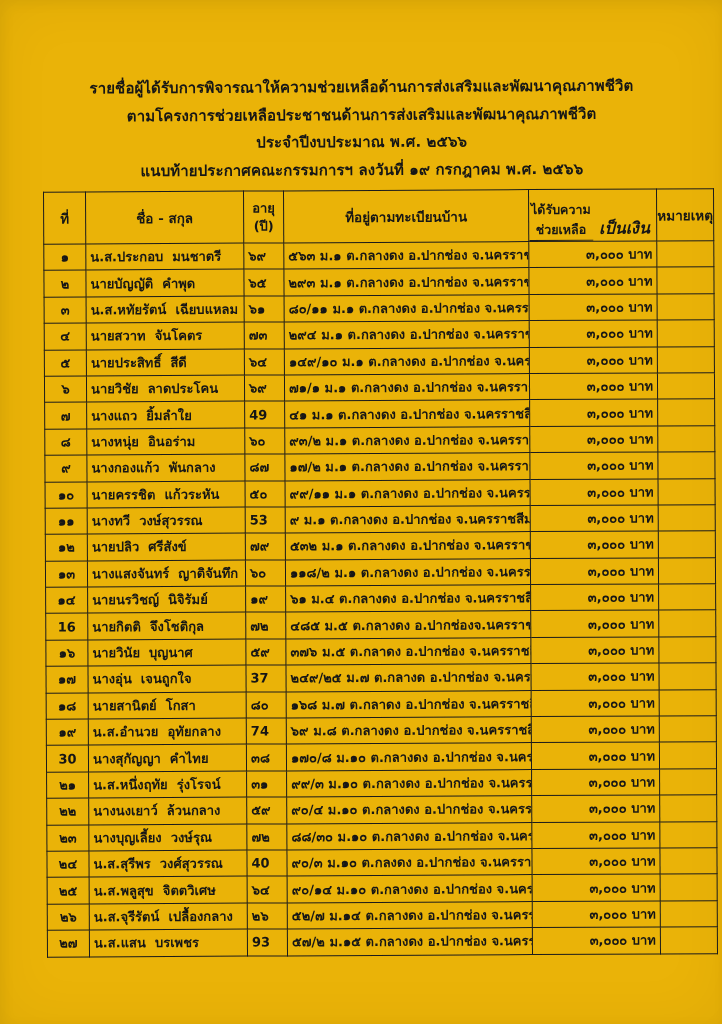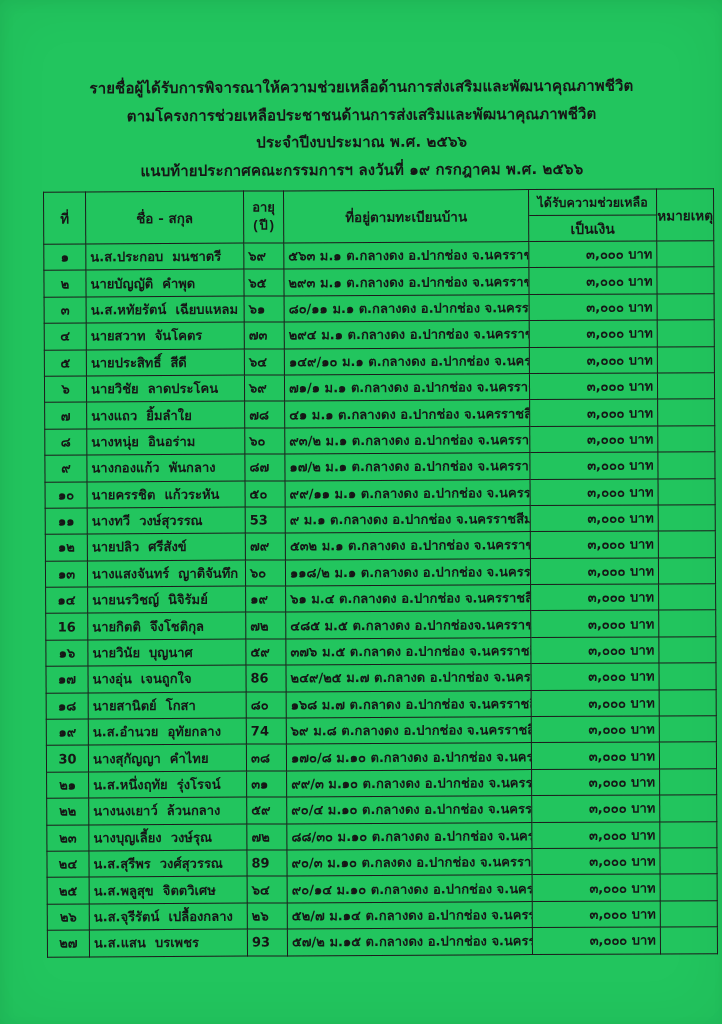--- a/index.html
+++ b/index.html
@@ -5,21 +5,21 @@
   * { margin: 0; padding: 0; box-sizing: border-box; }
   body {
     background: #e8e8e8;
     font-family: "DejaVu Sans", "Liberation Sans", sans-serif;
   }
   .page {
     position: relative;
     width: 722px;
     height: 1024px;
     margin: 0 auto;
-    background: #22c55e;
+    background: #eab308;
     color: #161616;
     overflow: hidden;
     box-shadow: inset 0 0 60px rgba(0,0,0,0.05), inset 3px 3px 14px rgba(0,0,0,0.06);
   }
   .content {
     position: absolute;
     left: 0; top: 0; right: 0;
     transform: rotate(-0.3deg);
     transform-origin: 50% 0;
   }
@@ -52,33 +52,34 @@
   }
   table.roster th {
     font-size: 13.5px;
     font-weight: 700;
     text-align: center;
     vertical-align: middle;
     height: 52px;
     padding: 0;
   }
   th.h-amount { padding: 0; }
-  .amount-split { display: flex; flex-direction: column; height: 100%; }
+  .amount-split { display: flex; flex-direction: row; height: 100%; align-items: flex-end; }
   .amount-split .top {
     flex: 1;
     border-bottom: 1.6px solid #1c1c1c;
     display: flex; align-items: center; justify-content: center;
     font-size: 12.5px;
   }
   .amount-split .bottom {
     flex: 1;
     display: flex; align-items: center; justify-content: center;
-    font-size: 14px;
-  }
-  .age-head { line-height: 1.35; font-size: 13px; font-family: Liberation Mono, monospace; }
+    font-size: 16px;
+    font-style: italic;
+  }
+  .age-head { line-height: 1.35; font-size: 13px; }
   table.roster td {
     height: 26.4px;
     font-size: 13px;
     vertical-align: middle;
     padding: 0 4px;
   }
   td.no     { text-align: center; font-size: 13px; }
   td.name   { text-align: left; padding-left: 6px; font-size: 13.5px; white-space: pre; }
   td.age    { text-align: left; }
   td.addr   { text-align: left; padding-left: 5px; font-size: 12.3px; white-space: nowrap; }
@@ -172,21 +173,21 @@
     <td class="no">๖</td>
     <td class="name">นายวิชัย  ลาดประโคน</td>
     <td class="age">๖๙</td>
     <td class="addr">๗๑/๑ ม.๑ ต.กลางดง อ.ปากช่อง จ.นครราชสีมา</td>
     <td class="amount">๓,๐๐๐ บาท</td>
     <td class="remark"></td>
   </tr>
           <tr>
     <td class="no">๗</td>
     <td class="name">นางแถว  ยิ้มลำใย</td>
-    <td class="age">๗๘</td>
+    <td class="age">49</td>
     <td class="addr">๔๑ ม.๑ ต.กลางดง อ.ปากช่อง จ.นครราชสีมา</td>
     <td class="amount">๓,๐๐๐ บาท</td>
     <td class="remark"></td>
   </tr>
           <tr>
     <td class="no">๘</td>
     <td class="name">นางหนุ่ย  อินอร่าม</td>
     <td class="age">๖๐</td>
     <td class="addr">๙๓/๒ ม.๑ ต.กลางดง อ.ปากช่อง จ.นครราชสีมา</td>
     <td class="amount">๓,๐๐๐ บาท</td>
@@ -252,21 +253,21 @@
     <td class="no">๑๖</td>
     <td class="name">นายวินัย  บุญนาศ</td>
     <td class="age">๕๙</td>
     <td class="addr">๓๗๖ ม.๕ ต.กลาดง อ.ปากช่อง จ.นครราชสีมา</td>
     <td class="amount">๓,๐๐๐ บาท</td>
     <td class="remark"></td>
   </tr>
           <tr>
     <td class="no">๑๗</td>
     <td class="name">นางอุ่น  เจนถูกใจ</td>
-    <td class="age">86</td>
+    <td class="age">37</td>
     <td class="addr">๒๔๙/๒๕ ม.๗ ต.กลางด อ.ปากช่อง จ.นครราชสีมา</td>
     <td class="amount">๓,๐๐๐ บาท</td>
     <td class="remark"></td>
   </tr>
           <tr>
     <td class="no">๑๘</td>
     <td class="name">นายสานิตย์  โกสา</td>
     <td class="age">๘๐</td>
     <td class="addr">๑๖๘ ม.๗ ต.กลาดง อ.ปากช่อง จ.นครราชสีมา</td>
     <td class="amount">๓,๐๐๐ บาท</td>
@@ -308,21 +309,21 @@
     <td class="no">๒๓</td>
     <td class="name">นางบุญเลี้ยง  วงษ์รุณ</td>
     <td class="age">๗๒</td>
     <td class="addr">๘๘/๓๐ ม.๑๐ ต.กลางดง อ.ปากช่อง จ.นครราชสีมา</td>
     <td class="amount">๓,๐๐๐ บาท</td>
     <td class="remark"></td>
   </tr>
           <tr>
     <td class="no">๒๔</td>
     <td class="name">น.ส.สุรีพร  วงศ์สุวรรณ</td>
-    <td class="age">89</td>
+    <td class="age">40</td>
     <td class="addr">๙๐/๓ ม.๑๐ ต.กลงดง อ.ปากช่อง จ.นครราชสีมา</td>
     <td class="amount">๓,๐๐๐ บาท</td>
     <td class="remark"></td>
   </tr>
           <tr>
     <td class="no">๒๕</td>
     <td class="name">น.ส.พลูสุข  จิตตวิเศษ</td>
     <td class="age">๖๔</td>
     <td class="addr">๙๐/๑๔ ม.๑๐ ต.กลางดง อ.ปากช่อง จ.นครราชสีมา</td>
     <td class="amount">๓,๐๐๐ บาท</td>

